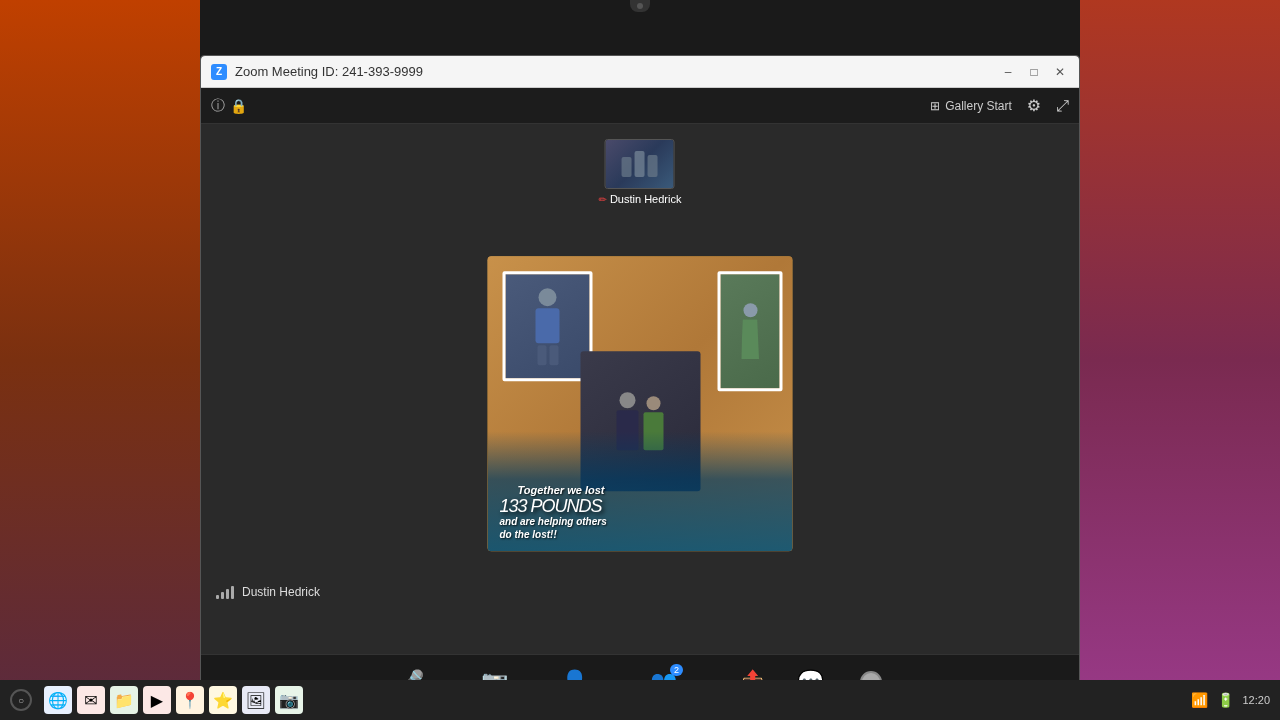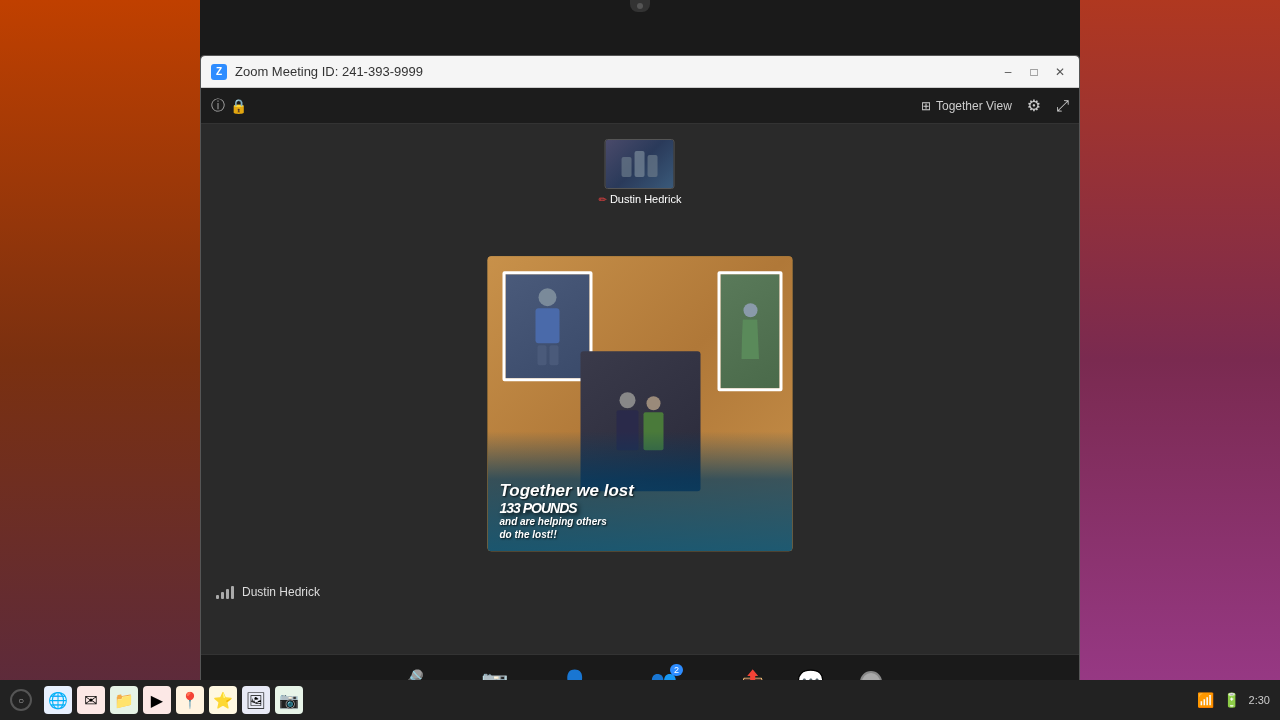--- a/index.html
+++ b/index.html
@@ -255,31 +255,32 @@
       background: linear-gradient(to top, rgba(0,80,120,0.85) 0%, rgba(0,60,100,0.7) 60%, transparent 100%);
       display: flex;
       flex-direction: column;
       align-items: flex-start;
       justify-content: flex-end;
       padding: 10px 12px;
     }
 
     .poster-text-line1 {
       color: white;
-      font-size: 17px;
+      font-size: 11px;
       font-style: italic;
       font-weight: bold;
       text-shadow: 1px 1px 2px rgba(0,0,0,0.8);
       line-height: 1.2;
+      margin-left: 18px;
     }
 
     .poster-text-pounds {
       color: white;
-      font-size: 14px;
-      font-weight: 700;
+      font-size: 18px;
+      font-weight: 400;
       font-style: italic;
       text-shadow: 2px 2px 4px rgba(0,0,0,0.9);
       line-height: 1;
       letter-spacing: -1px;
     }
 
     .poster-text-line2 {
       color: white;
       font-size: 10px;
       font-style: italic;
@@ -547,21 +548,21 @@
   </div>
 
   <div class="toolbar">
     <div class="toolbar-left">
       <span class="toolbar-info-icon">ⓘ</span>
       <span class="toolbar-lock-icon">🔒</span>
     </div>
     <div class="toolbar-right">
       <button class="gallery-view-btn">
         <span>⊞</span>
-        <span>Together View</span>
+        <span>Gallery Start</span>
       </button>
       <span class="settings-icon">⚙</span>
       <span class="expand-icon">⤢</span>
     </div>
   </div>
 
   <div class="main-content">
 
     <div class="participant-thumbnail">
       <div class="participant-video">
@@ -720,15 +721,15 @@
         <span>🖼</span>
       </div>
       <div class="taskbar-app" style="background:#e8f5e9;">
         <span>📷</span>
       </div>
     </div>
   </div>
   <div class="taskbar-right">
     <span class="taskbar-icon-small">📶</span>
     <span class="taskbar-icon-small">🔋</span>
-    <span>2:30</span>
+    <span>12:20</span>
   </div>
 </div>
 
 </body></html>

